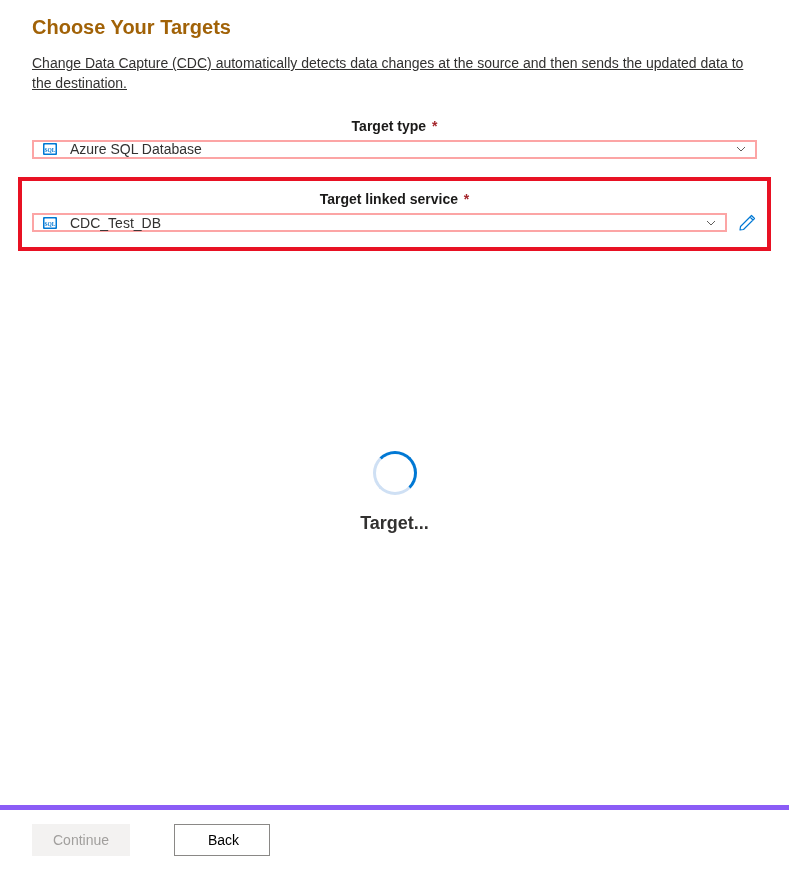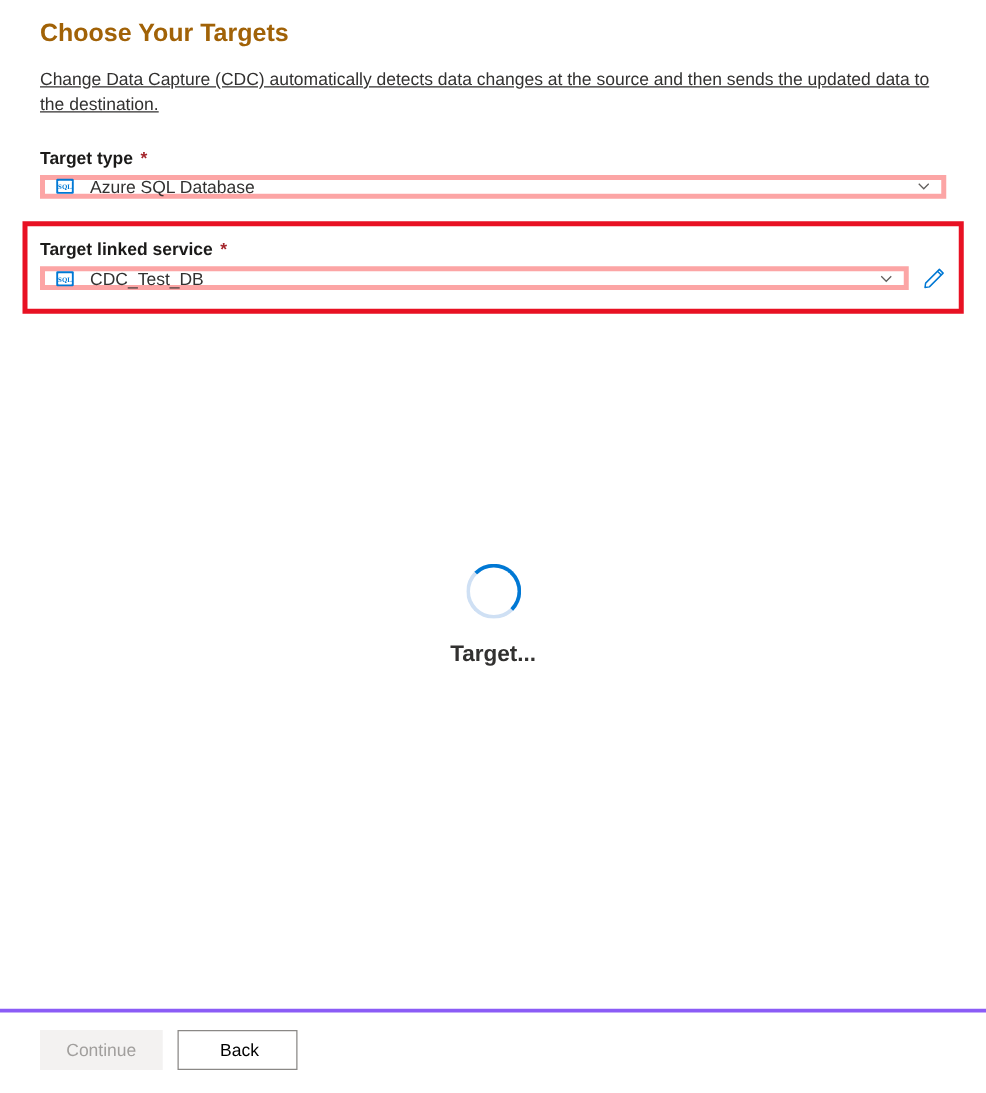--- a/index.html
+++ b/index.html
@@ -30,33 +30,34 @@
       line-height: 1.45;
       color: #323130;
       margin-bottom: 24px;
       text-decoration: underline;
     }
     .field-label {
       font-size: 14px;
       font-weight: 600;
       margin-bottom: 6px;
       color: #1b1a19;
+      text-align: center;
     }
     .required {
       color: #a4262c;
       margin-left: 2px;
     }
     .select-wrapper {
       display: flex;
       align-items: center;
       gap: 10px;
     }
     .select-box {
       flex: 1;
-      border: 4px solid #fca5a5;
+      border: 2px solid #fca5a5;
       background: #fff;
       height: 19px;
       display: flex;
       align-items: center;
       padding: 0 8px;
       cursor: pointer;
       position: relative;
     }
     .select-box .db-icon {
       width: 16px;
@@ -112,24 +113,25 @@
     .loading-text {
       font-size: 18px;
       font-weight: 600;
       color: #323130;
     }
     .footer {
       position: absolute;
       bottom: 0;
       left: 0;
       right: 0;
-      border-top: 3px solid #8b5cf6;
+      border-top: 5px solid #8b5cf6;
       padding: 14px 32px 18px 32px;
       display: flex;
       align-items: center;
+      gap: 32px;
     }
     .btn {
       height: 32px;
       padding: 0 20px;
       font-size: 14px;
       font-family: inherit;
       border: 1px solid #8a8886;
       background: #fff;
       cursor: pointer;
       min-width: 96px;

